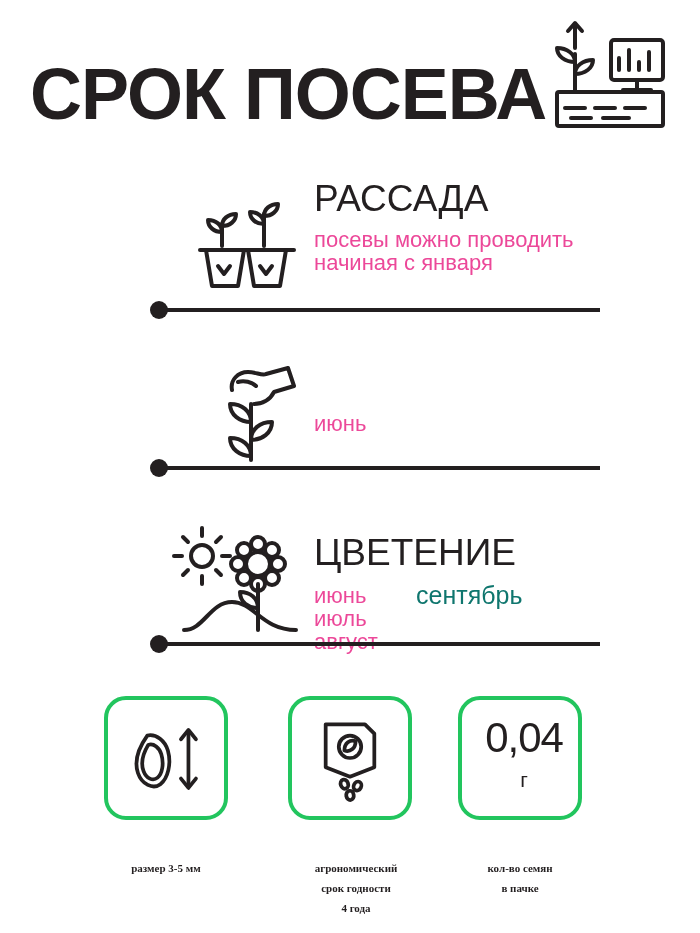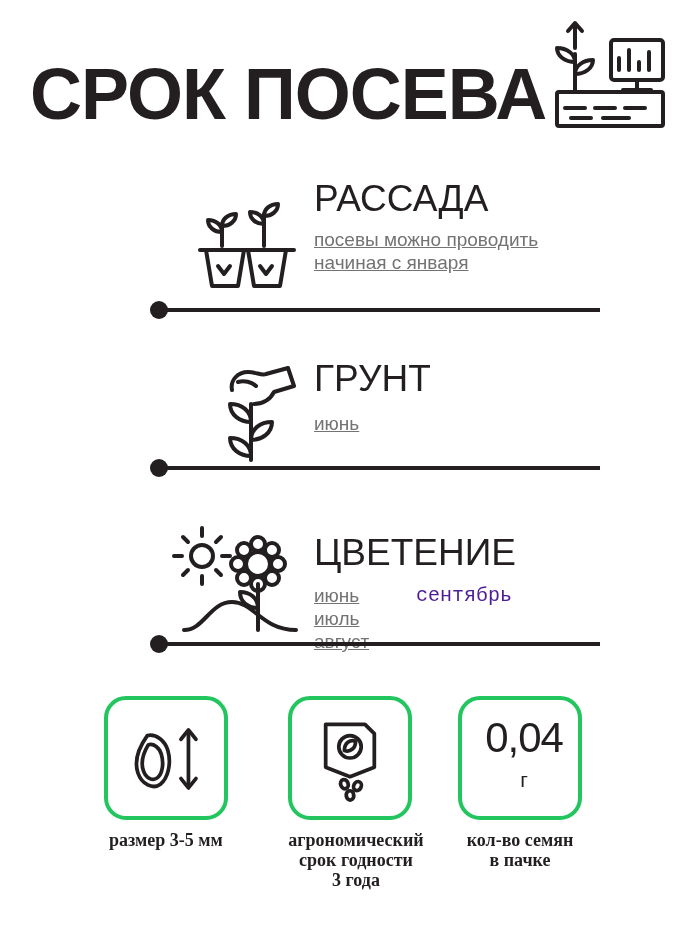--- a/index.html
+++ b/index.html
@@ -72,33 +72,31 @@
   .row-heading {
     position: absolute;
     font-size: 37px;
     font-weight: 400;
     line-height: 1;
     color: #231f20;
     white-space: nowrap;
   }
   .row-sub {
     position: absolute;
-    font-size: 19px;
+    font-size: 22px;
     line-height: 23px;
-    color: #737373;
+    color: #ec4899;
     white-space: pre-line;
-    text-decoration: underline;
   }
   .row-sub2 {
     position: absolute;
-    font-size: 20px;
+    font-size: 25px;
     line-height: 23px;
-    color: #4c1d95;
+    color: #0f766e;
     white-space: pre-line;
-    font-family: Liberation Mono, monospace;
   }
 
   
   #row-seedling { top: 180px; height: 150px; }
   #row-seedling .row-icon { left: 190px; top: 8px; }
   #row-seedling .row-heading { left: 314px; top: 0px; }
   #row-seedling .row-sub { left: 314px; top: 48px; }
   #row-seedling .row-line { top: 128px; }
   #row-seedling .row-dot { top: 121px; }
 
@@ -135,26 +133,27 @@
     border-radius: 22px;
     box-sizing: border-box;
   }
   #card-size { left: 104px; top: 6px; }
   #card-shelf { left: 288px; top: 6px; }
   #card-weight { left: 458px; top: 6px; }
 
   .card-caption {
     position: absolute;
     font-family: "Liberation Serif", serif;
-    font-size: 18px;
+    font-size: 11px;
     line-height: 20px;
     font-weight: 700;
     text-align: center;
     color: #231f20;
     white-space: pre-line;
+    margin-top: 28px;
   }
   #caption-size { left: 66px; top: 140px; width: 200px; text-align: center; }
   #caption-shelf { left: 256px; top: 140px; width: 200px; text-align: center; }
   #caption-weight { left: 440px; top: 140px; width: 160px; text-align: center; }
 
   .weight-value {
     position: absolute;
     left: 0;
     top: 14px;
     width: 124px;
@@ -246,21 +245,20 @@
       <path d="M36 30 C34 20 42 12 52 12 C60 12 66 16 70 14 L92 8 L98 26 L78 32 C74 40 66 44 58 44"></path>
       <path d="M42 22 C48 20 56 22 60 26"></path>
 
       <path d="M55 100 V44"></path>
 
       <path d="M55 62 C44 62 34 55 34 44 C46 44 55 51 55 62 Z"></path>
       <path d="M55 80 C66 80 76 73 76 62 C64 62 55 69 55 80 Z"></path>
       <path d="M55 96 C44 96 34 89 34 78 C46 78 55 85 55 96 Z"></path>
     </svg>
   </div>
-  <div class="row-heading">ГРУНТ</div>
   <div class="row-sub">июнь</div>
   <div class="row-line"></div>
   <div class="row-dot"></div>
 </div>
 
 <div class="row" id="row-bloom">
   <div class="row-icon">
     <svg viewBox="0 0 140 120" width="140" height="120" fill="none" stroke="#231f20" stroke-width="4" stroke-linecap="round" stroke-linejoin="round">
 
       <circle cx="32" cy="34" r="11"></circle>
@@ -328,21 +326,21 @@
         <path d="M56 54 C56 46 62 42 68 44 C68 52 62 56 56 54 Z"></path>
 
         <ellipse cx="56" cy="90" rx="4" ry="5" transform="rotate(-20 56 90)"></ellipse>
         <ellipse cx="70" cy="92" rx="4" ry="5" transform="rotate(25 70 92)"></ellipse>
         <ellipse cx="62" cy="102" rx="4" ry="5" transform="rotate(-10 62 102)"></ellipse>
       </svg>
     </span>
   </div>
   <div class="card-caption" id="caption-shelf">агрономический
 срок годности
-3 года</div>
+4 года</div>
 
   <div class="card" id="card-weight">
     <div class="weight-value">0,04</div>
     <div class="weight-unit">г</div>
   </div>
   <div class="card-caption" id="caption-weight">кол-во семян
 в пачке</div>
 
 </div>
 

